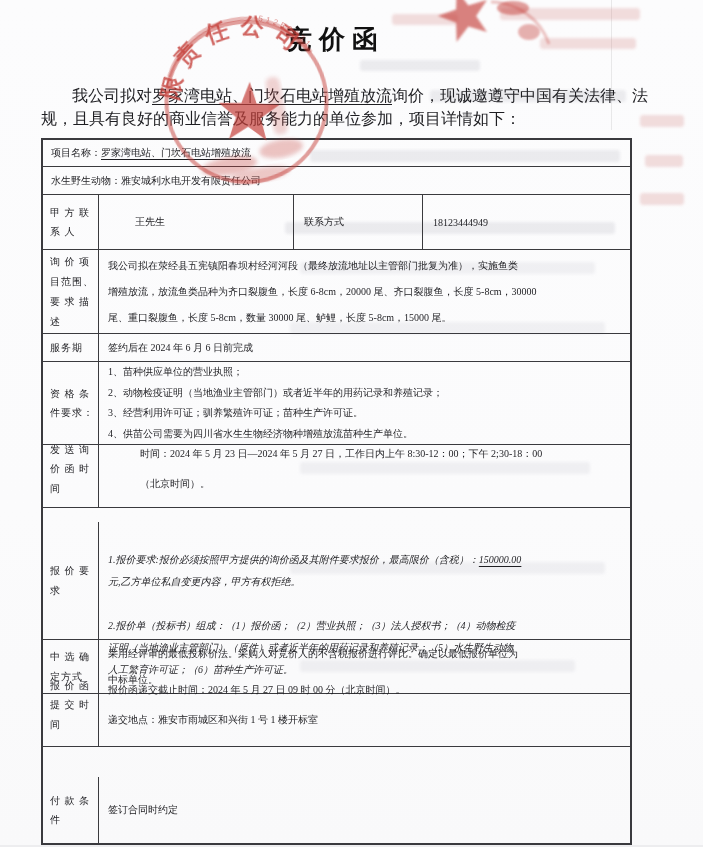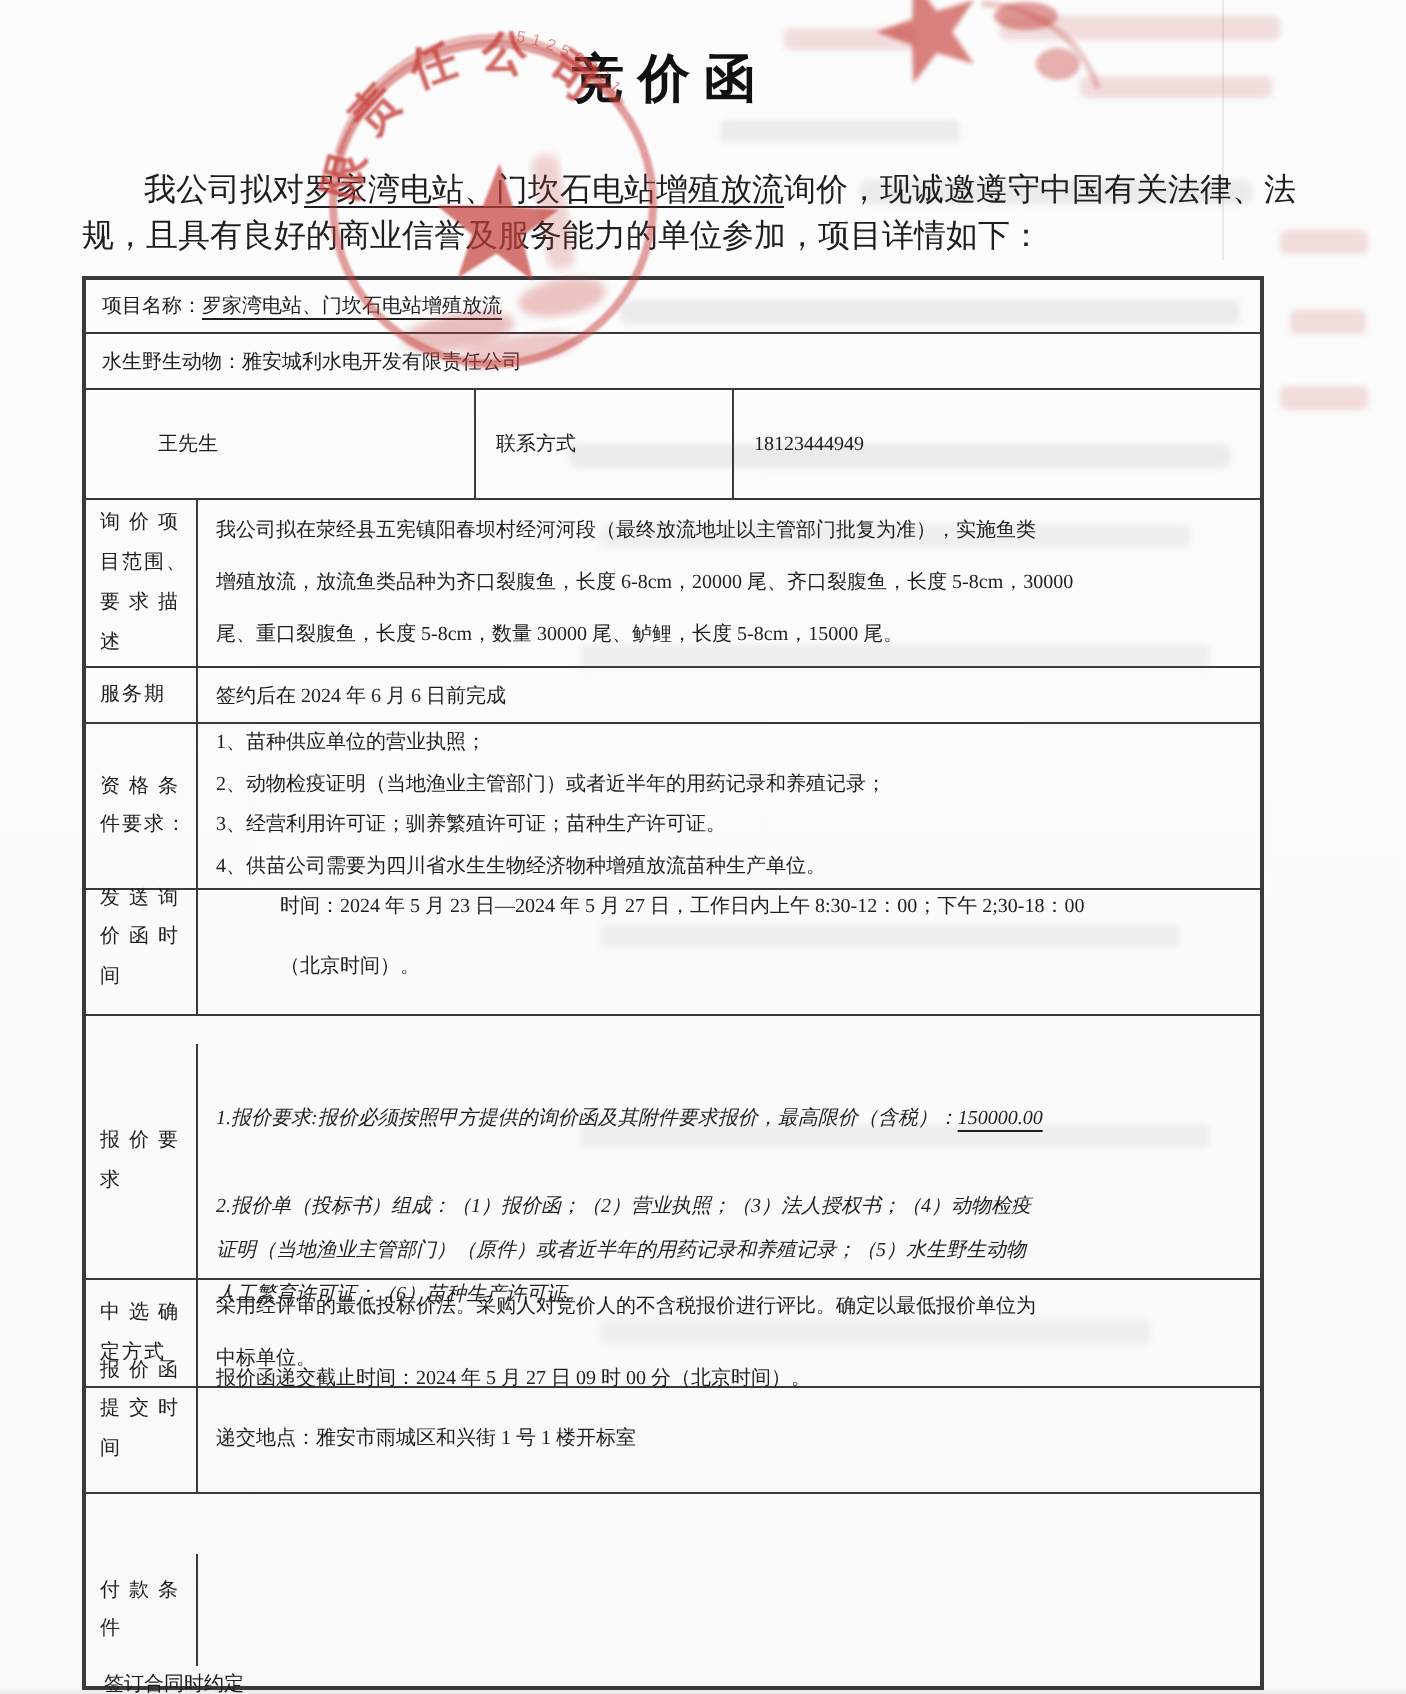--- a/index.html
+++ b/index.html
@@ -36,21 +36,21 @@
   .cnt{flex:1;display:flex;align-items:center;padding:2px 8px 2px 9px;box-sizing:border-box;white-space:pre-line;}
   .inline-row{align-items:center;padding-left:8px;box-sizing:border-box;}
   .cell{border-right:1px solid #3a3a3e;box-sizing:border-box;display:flex;align-items:center;padding-left:10px;}
   .cell:last-child{border-right:none;}
   
   .r1{top:0;height:27px;}   .r2{top:27px;height:28px;}
   .r3{top:55px;height:55px;} .r4{top:110px;height:84px;}
   .r5{top:194px;height:28px;} .r6{top:222px;height:83px;}
   .r7{top:291px;height:77px;gap:32px;} .r8{top:382px;height:118px;}
   .r9{top:500px;height:54px;} .r10{top:524px;height:83px;}
-  .r11{top:637px;height:66px;flex-direction:column;}
+  .r11{top:637px;height:66px;}
   .lh20{line-height:20.5px;} .lh22{line-height:22px;} .lh26{line-height:26px;} .lh30{line-height:30px;}
   
   .seal,.seal2{position:absolute;pointer-events:none;}
   .seal{left:156px;top:4px;transform:rotate(-10deg);}
   .seal2{left:425px;top:0;}
   .smudge{position:absolute;pointer-events:none;border-radius:3px;filter:blur(1.6px);}
   .sm-pink{background:rgba(205,110,105,0.22);}
   .sm-gray{background:rgba(140,140,155,0.15);}
   .sm-gray2{background:rgba(140,140,155,0.10);}
 </style>
@@ -91,20 +91,22 @@
       <span>项目名称：</span>
         <span class="u">罗家湾电站、门坎石电站增殖放流</span>
     </div>
 
     <div class="row r2 inline-row">
       <span>水生野生动物：</span>
         <span>雅安城利水电开发有限责任公司</span>
     </div>
 
     <div class="row r3">
+      <div class="lbl">甲 方 联
+系 人</div>
       <div class="cell" style="flex:0 0 195px;padding-left:36px;">王先生</div>
       <div class="cell" style="flex:0 0 129px;">联系方式</div>
       <div class="cell">18123444949</div>
     </div>
 
     <div class="row r4">
       <div class="lbl" style="line-height:20px;">询 价 项
 目范围、
 要 求 描
 述</div>
@@ -132,21 +134,21 @@
 价 函 时
 间</div>
       <div class="cnt lh30">时间：2024 年 5 月 23 日—2024 年 5 月 27 日，工作日内上午 8:30-12：00；下午 2;30-18：00
 （北京时间）。</div>
     </div>
 
     <div class="row r8">
       <div class="lbl">报 价 要
 求</div>
       <div class="cnt lh22" style="display:block;padding-top:5px;font-style:italic;">
-        <div><span>1.报价要求:报价必须按照甲方提供的询价函及其附件要求报价，最高限价（含税）：</span><span class="u">150000.00</span><br></div>
+        <div><span>1.报价要求:报价必须按照甲方提供的询价函及其附件要求报价，最高限价（含税）：</span><span class="u">150000.00</span><br><span>元,乙方单位私自变更内容，甲方有权拒绝。</span></div>
         <div style="white-space:pre-line;">2.报价单（投标书）组成：（1）报价函；（2）营业执照；（3）法人授权书；（4）动物检疫
 证明（当地渔业主管部门）（原件）或者近半年的用药记录和养殖记录；（5）水生野生动物
 人工繁育许可证；（6）苗种生产许可证。</div>
       </div>
     </div>
 
     <div class="row r9">
       <div class="lbl">中 选 确
 定方式</div>
       <div class="cnt lh26">采用经评审的最低投标价法。采购人对竞价人的不含税报价进行评比。确定以最低报价单位为

